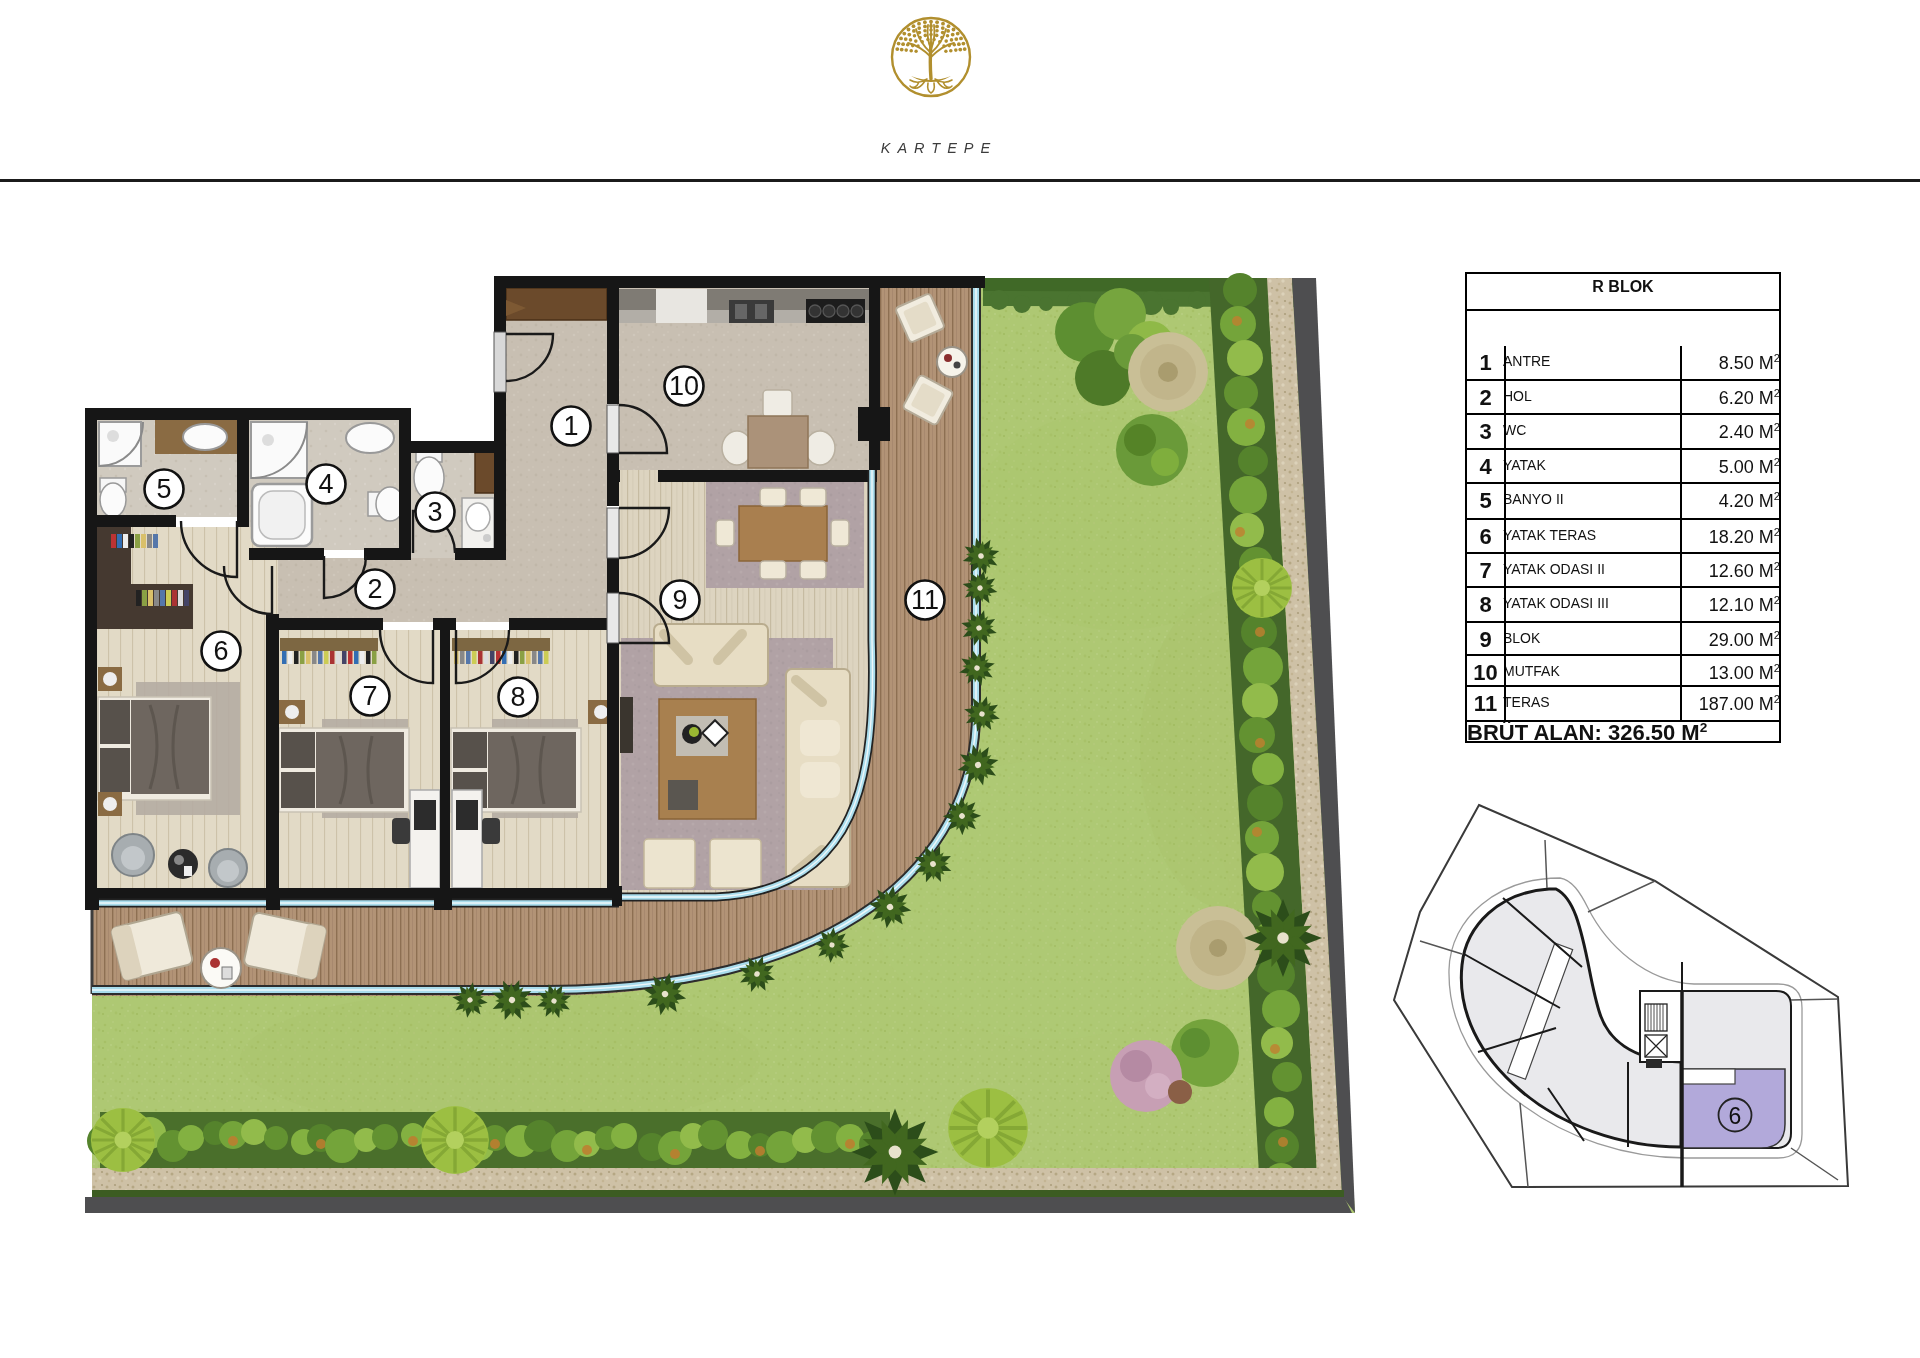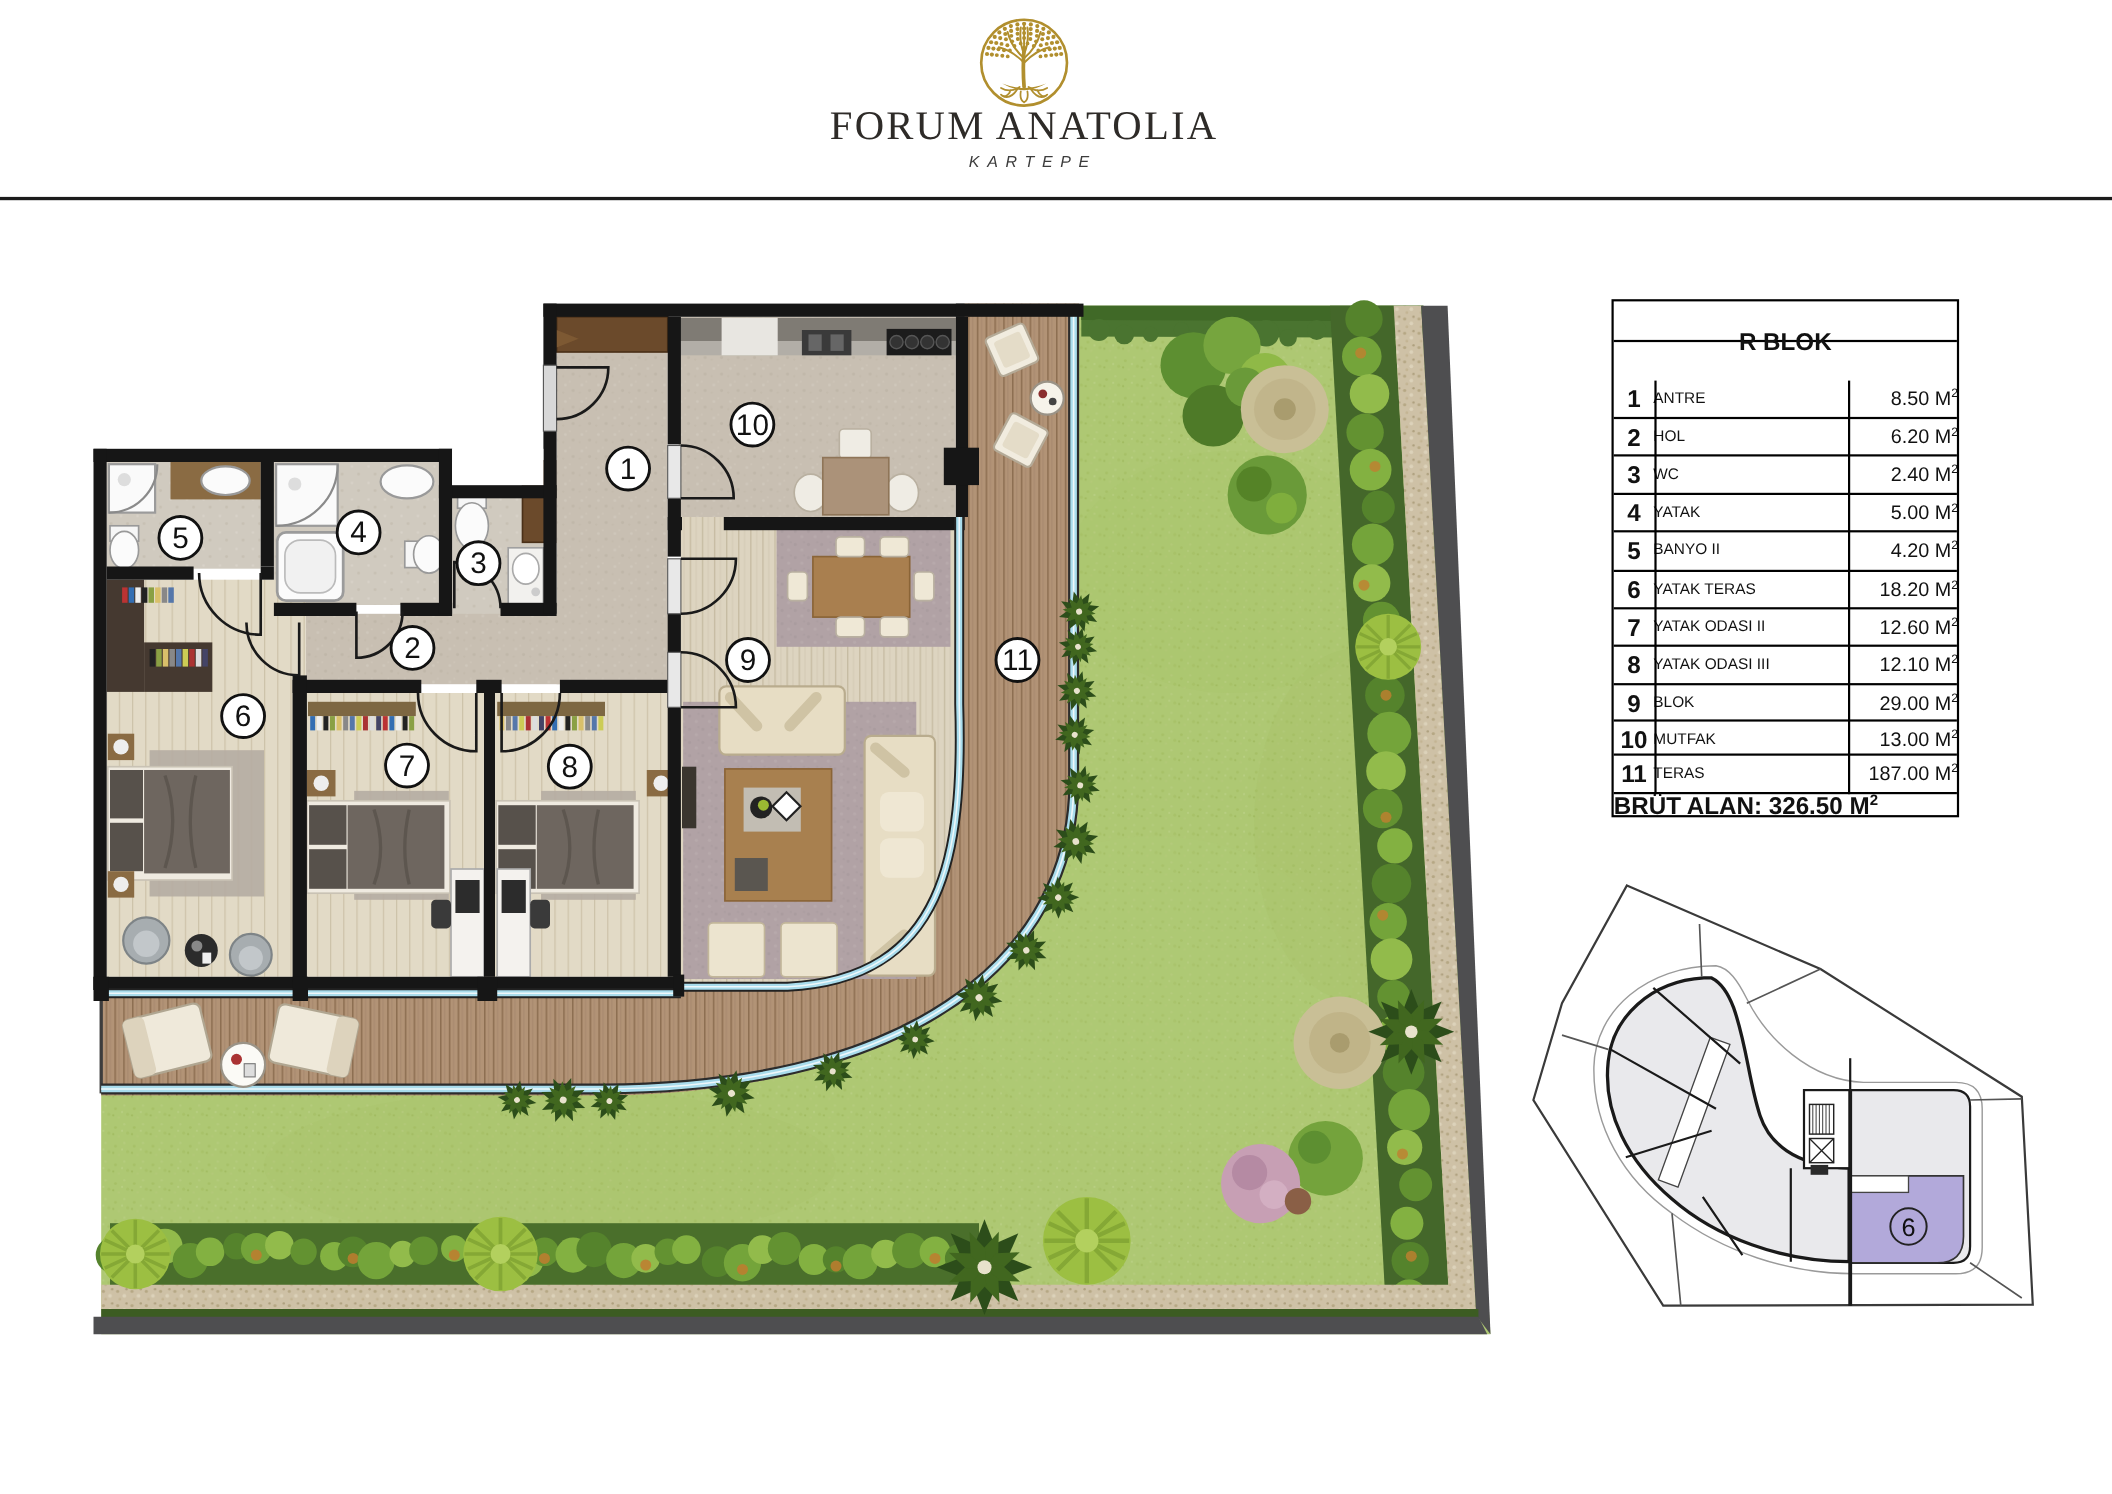--- a/index.html
+++ b/index.html
@@ -1,21 +1,21 @@
 <!DOCTYPE html>
 <html><head><meta charset="utf-8"><style>
 html,body{margin:0;padding:0;background:#fff;}
 #page{position:relative;width:1920px;height:1358px;overflow:hidden;background:#fff;font-family:"Liberation Sans",sans-serif;}
 .abs{position:absolute;}
 #title{position:absolute;left:0;width:1862px;top:93px;text-align:center;font-family:"Liberation Serif",serif;font-size:37px;letter-spacing:2px;color:#2e2b28;}
 #sub{position:absolute;left:8px;width:1862px;top:140px;text-align:center;font-size:14.5px;letter-spacing:7px;color:#3c3c3c;font-style:italic;}
 #hline{position:absolute;left:0;top:179px;width:1920px;height:3px;background:#1b1b1b;}
 #tbl{position:absolute;left:1465px;top:272px;width:316px;height:471px;border:2px solid #000;box-sizing:border-box;color:#111;}
 .trow{position:absolute;left:0;right:0;}
-.rbl{text-align:center;font-weight:bold;font-size:22px;padding-top:4px;margin-top:20px;}
+.rbl{text-align:center;font-weight:bold;font-size:16px;padding-top:4px;}
 .b{font-weight:bold;font-size:24px;}
 .num{position:absolute;left:0;width:37px;text-align:center;font-weight:bold;font-size:22px;top:4px;}
 .nm{position:absolute;left:36px;font-size:14px;top:7px;}
 .ar{position:absolute;left:213px;width:100px;text-align:right;font-size:18px;top:6px;}
 sup{font-size:62%;}
 </style></head><body>
 <div id="page">
 <svg class="abs" style="left:0;top:0" width="1920" height="1358" viewBox="0 0 1920 1358">
 <defs>
 <pattern id="grassP" width="17" height="17" patternUnits="userSpaceOnUse">
@@ -639,21 +639,20 @@
 <circle cx="45.1" cy="54.3" r="1.7" fill="#b18f2e"></circle>
 <circle cx="47.1" cy="48.9" r="1.7" fill="#b18f2e"></circle>
 <circle cx="51.3" cy="44.8" r="1.7" fill="#b18f2e"></circle>
 <circle cx="56.9" cy="42.5" r="1.7" fill="#b18f2e"></circle>
 <circle cx="63.1" cy="42.5" r="1.7" fill="#b18f2e"></circle>
 <circle cx="68.7" cy="44.8" r="1.7" fill="#b18f2e"></circle>
 <circle cx="72.9" cy="48.9" r="1.7" fill="#b18f2e"></circle>
 <circle cx="74.9" cy="54.3" r="1.7" fill="#b18f2e"></circle>
 <path d="M40,79 Q60,87 80,79 Q60,91 40,79 Z" fill="#b18f2e"></path>
 </svg>
-<div id="title">FORUM ANATOLIA</div>
 <div id="sub">KARTEPE</div>
 <div id="hline"></div>
 <div id="tbl">
 <div class="trow" style="top:0;height:35px;border-bottom:2px solid #000">
         <div class="rbl">R BLOK</div>
       </div>
 <div class="trow" style="top:72px;height:33px;border-bottom:2px solid #000">
         <div class="num">1</div>
         <div class="nm">ANTRE</div>
         <div class="ar">8.50 M<sup>2</sup></div>

